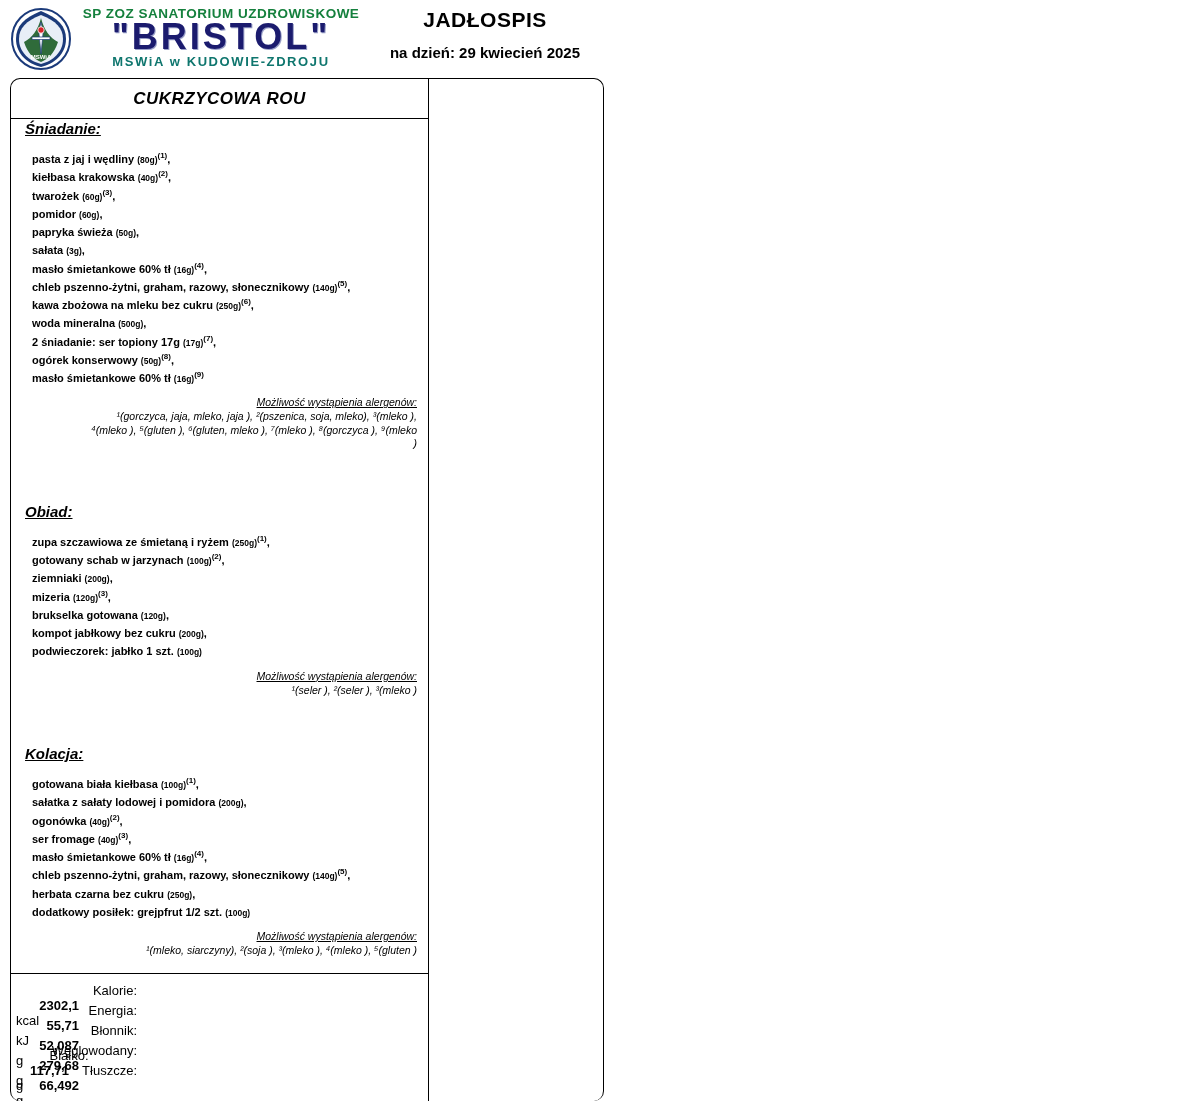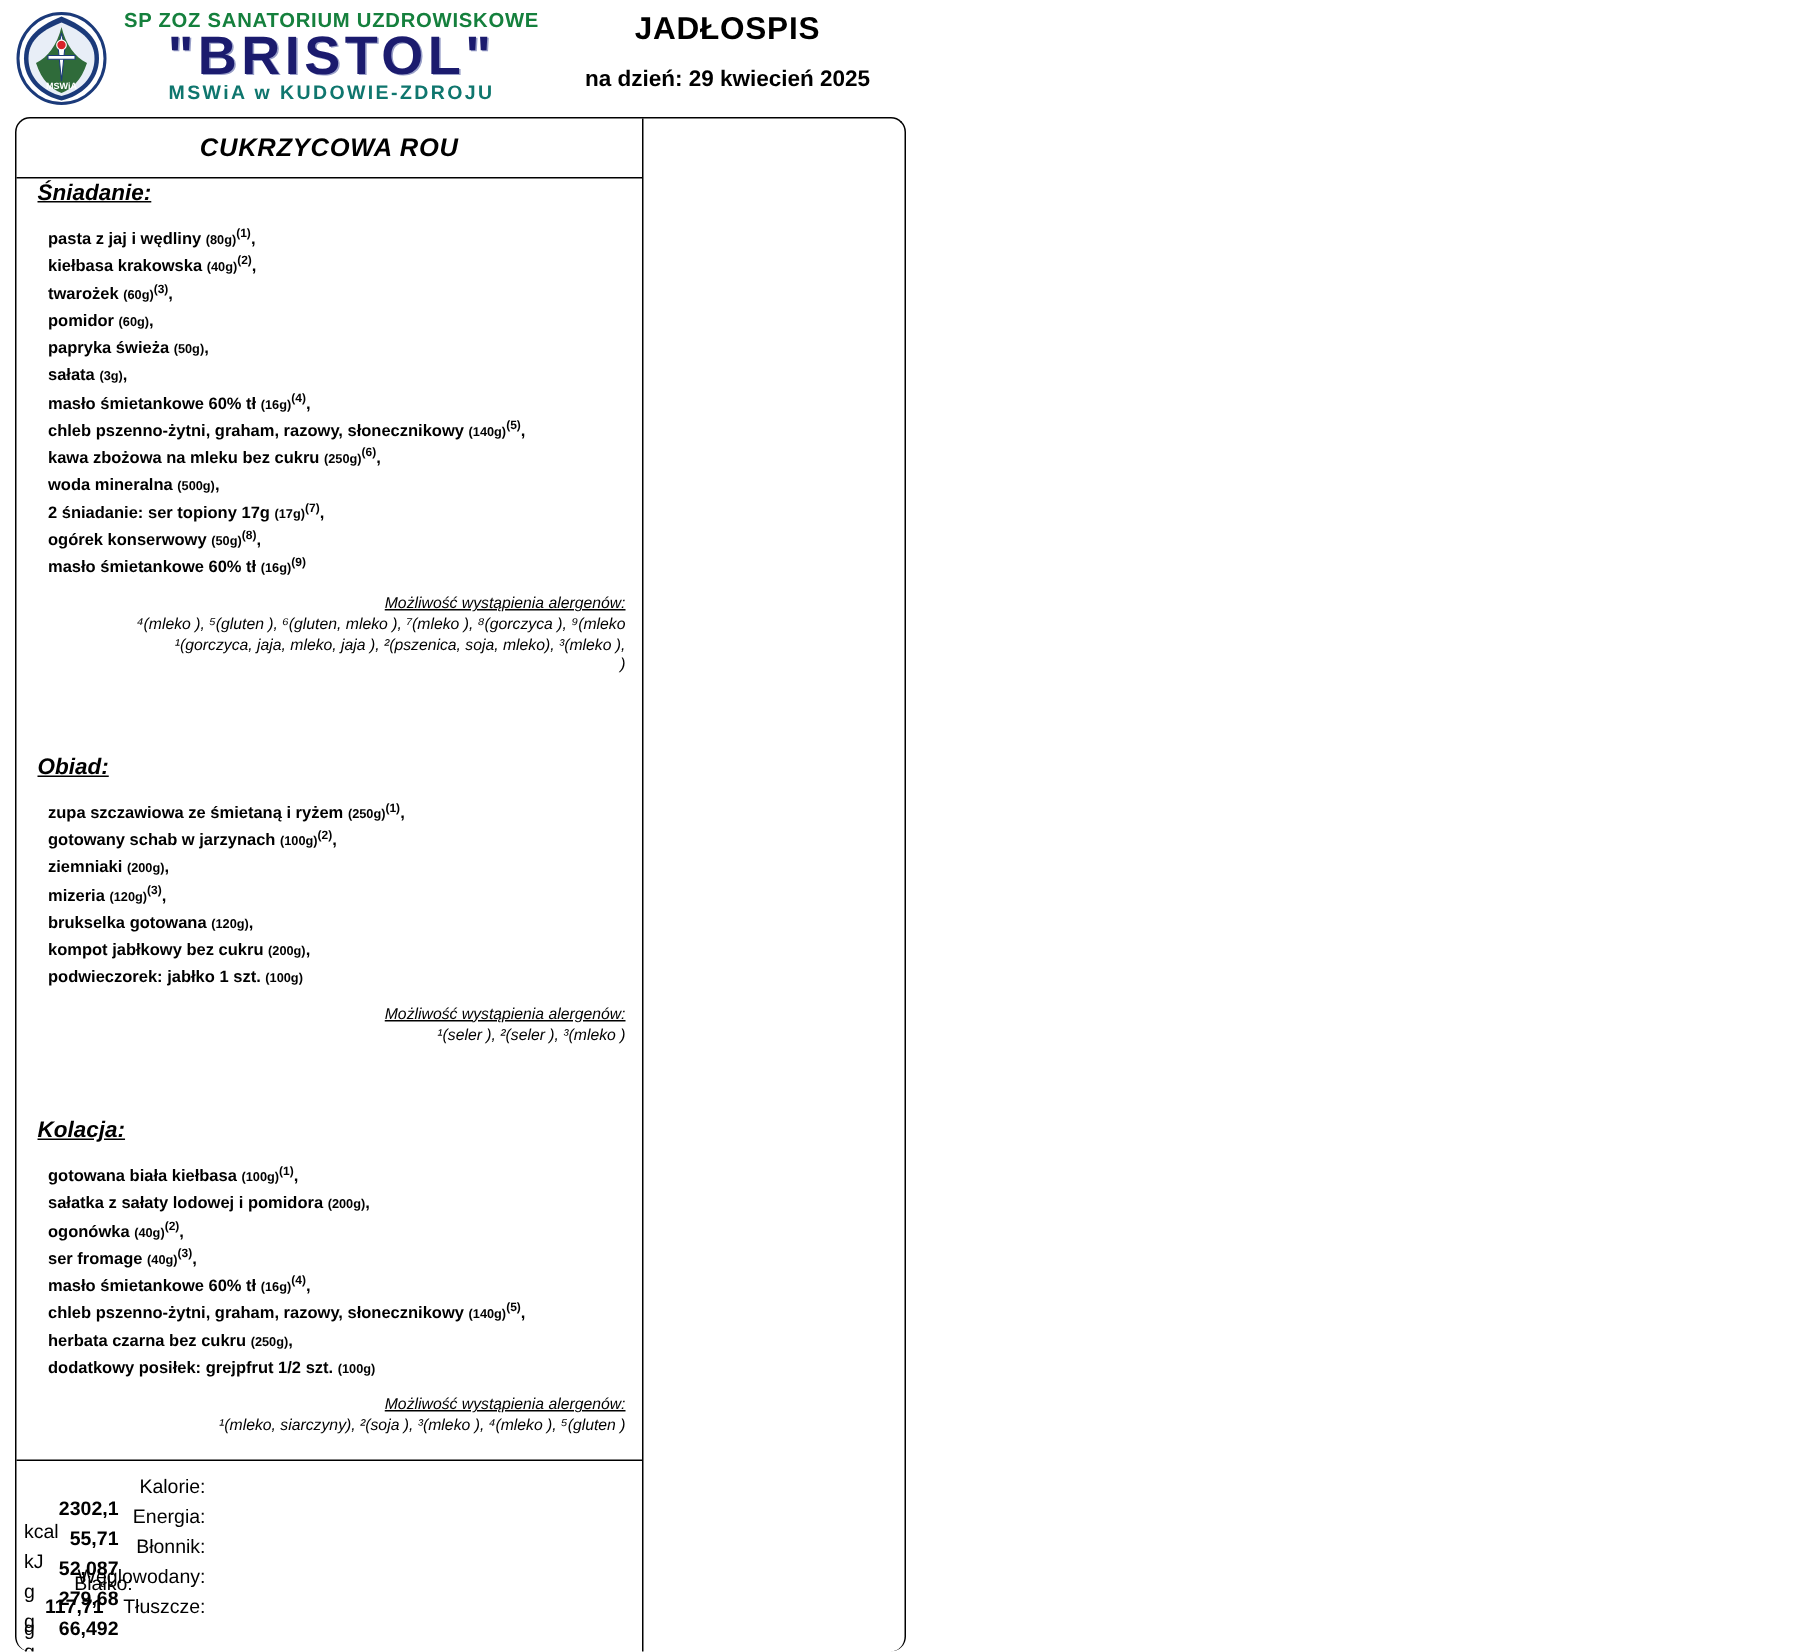--- a/index.html
+++ b/index.html
@@ -267,22 +267,22 @@
         <div class="line"><span>masło śmietankowe 60% tł</span> <span class="gram">(16g)</span><span class="sup">(4)</span><span>,</span></div>
         <div class="line"><span>chleb pszenno-żytni, graham, razowy, słonecznikowy</span> <span class="gram">(140g)</span><span class="sup">(5)</span><span>,</span></div>
         <div class="line"><span>kawa zbożowa na mleku bez cukru</span> <span class="gram">(250g)</span><span class="sup">(6)</span><span>,</span></div>
         <div class="line"><span>woda mineralna</span> <span class="gram">(500g)</span><span class="sup"></span><span>,</span></div>
         <div class="line"><span>2 śniadanie: ser topiony 17g</span> <span class="gram">(17g)</span><span class="sup">(7)</span><span>,</span></div>
         <div class="line"><span>ogórek konserwowy</span> <span class="gram">(50g)</span><span class="sup">(8)</span><span>,</span></div>
         <div class="line"><span>masło śmietankowe 60% tł</span> <span class="gram">(16g)</span><span class="sup">(9)</span><span></span></div>
       </div>
       <div class="allerg-wrap">
         <div class="allerg-title">Możliwość wystąpienia alergenów:</div>
+        <div class="allerg-body">¹(gorczyca, jaja, mleko, jaja ), ²(pszenica, soja,  mleko), ³(mleko ),</div>
         <div class="allerg-body">⁴(mleko ), ⁵(gluten ), ⁶(gluten, mleko ), ⁷(mleko ), ⁸(gorczyca ), ⁹(mleko</div>
-        <div class="allerg-body">¹(gorczyca, jaja, mleko, jaja ), ²(pszenica, soja,  mleko), ³(mleko ),</div>
         <div class="allerg-body">)</div>
       </div>
     </div>
 
     <div class="spacer-breakfast"></div>
 
     <div class="meal">
       <div class="meal-name">Obiad:</div>
       <div class="meal-lines">
         <div class="line"><span>zupa szczawiowa ze śmietaną i ryżem</span> <span class="gram">(250g)</span><span class="sup">(1)</span><span>,</span></div>

